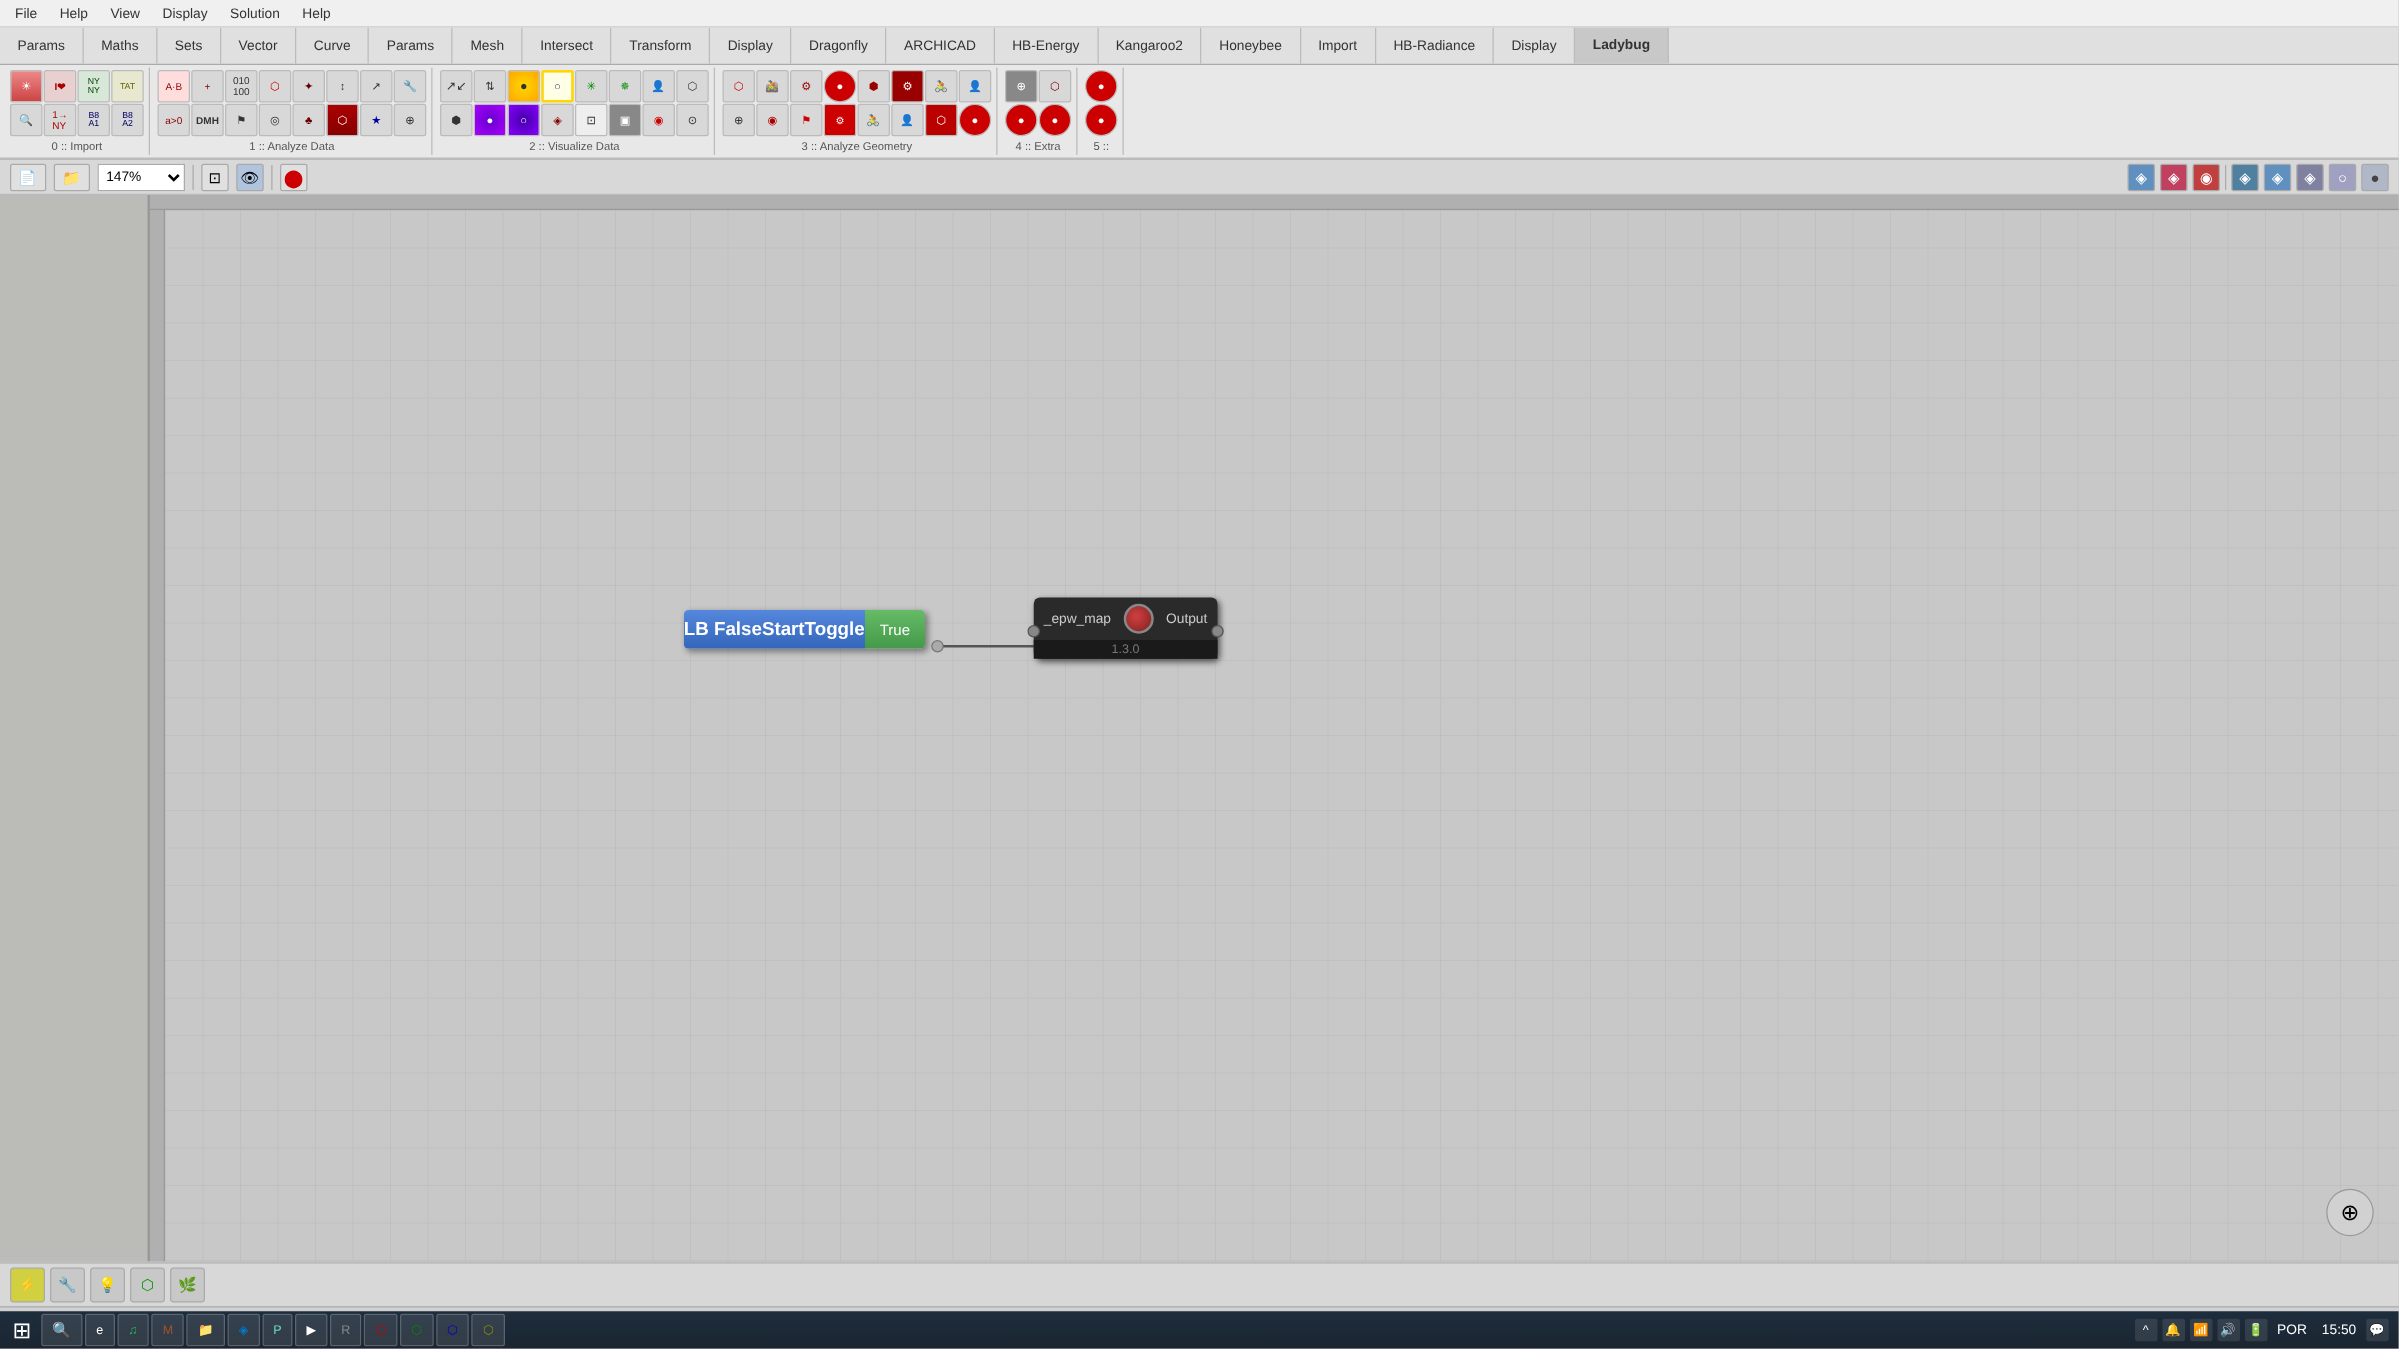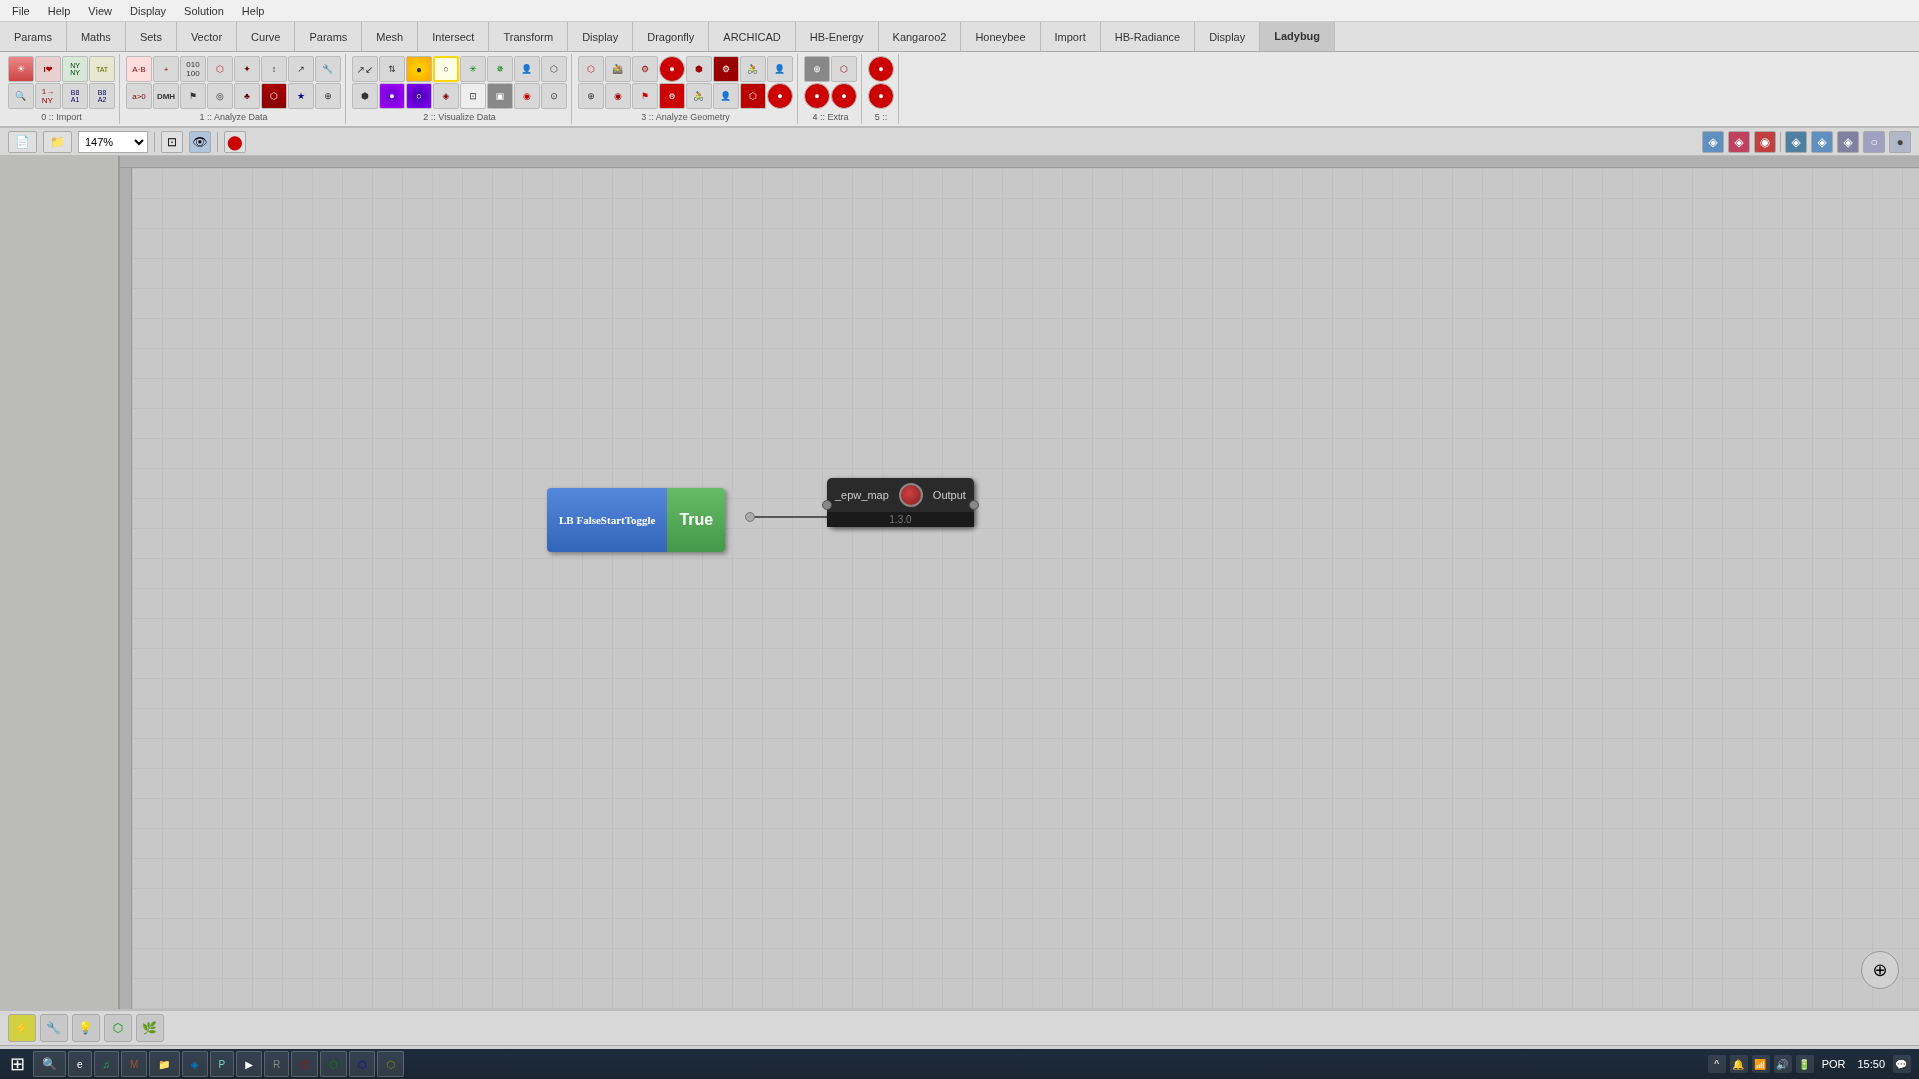--- a/index.html
+++ b/index.html
@@ -498,22 +498,22 @@
         <div id="main-canvas">
           <div class="grid-bg"></div>
 
           <svg class="wire-svg" style="width:100%; height:100%; position:absolute; top:0; left:0; pointer-events:none;">
 
             <path d="M 615 349 C 650 349, 660 349, 695 349" stroke="#555" stroke-width="2" fill="none"></path>
           </svg>
 
           <div style="position:absolute; left:415px; top:320px; display:flex; align-items:center;">
             <div style="display:flex; align-items:stretch; border-radius:4px; overflow:hidden; box-shadow:2px 2px 5px rgba(0,0,0,0.4);">
-              <div style="background:linear-gradient(180deg,#5588dd,#3366bb); padding:7px 12px; display:flex; align-items:center; font-size:11px; color:white; font-weight:bold; white-space:nowrap;font-family:Liberation Serif, serif;">LB FalseStartToggle</div>
-              <div style="background:linear-gradient(180deg,#66bb66,#44994a); padding:23px 12px; display:flex; align-items:center; font-size:16px; color:white; font-weight:bold;">True</div>
+              <div style="background:linear-gradient(180deg,#5588dd,#3366bb); padding:7px 0; display:flex; align-items:center; font-size:15px; color:white; font-weight:bold; white-space:nowrap;">LB FalseStartToggle</div>
+              <div style="background:linear-gradient(180deg,#66bb66,#44994a); padding:8px 12px; display:flex; align-items:center; font-size:12px; color:white; font-weight:normal;">True</div>
             </div>
           </div>
 
           <div style="position:absolute; left:613px; top:344px; width:10px; height:10px; background:#aaa; border-radius:50%; border:1px solid #777;"></div>
 
           <div style="position:absolute; left:695px; top:310px;">
             <div style="background:#2a2a2a; border-radius:5px; box-shadow:2px 2px 5px rgba(0,0,0,0.6); min-width:140px;">
 
               <div style="position:absolute; left:-5px; top:22px; width:10px; height:10px; background:#888; border-radius:50%; border:1px solid #555;"></div>
               <div style="display:flex; align-items:center; padding:5px 8px; gap:6px;">

